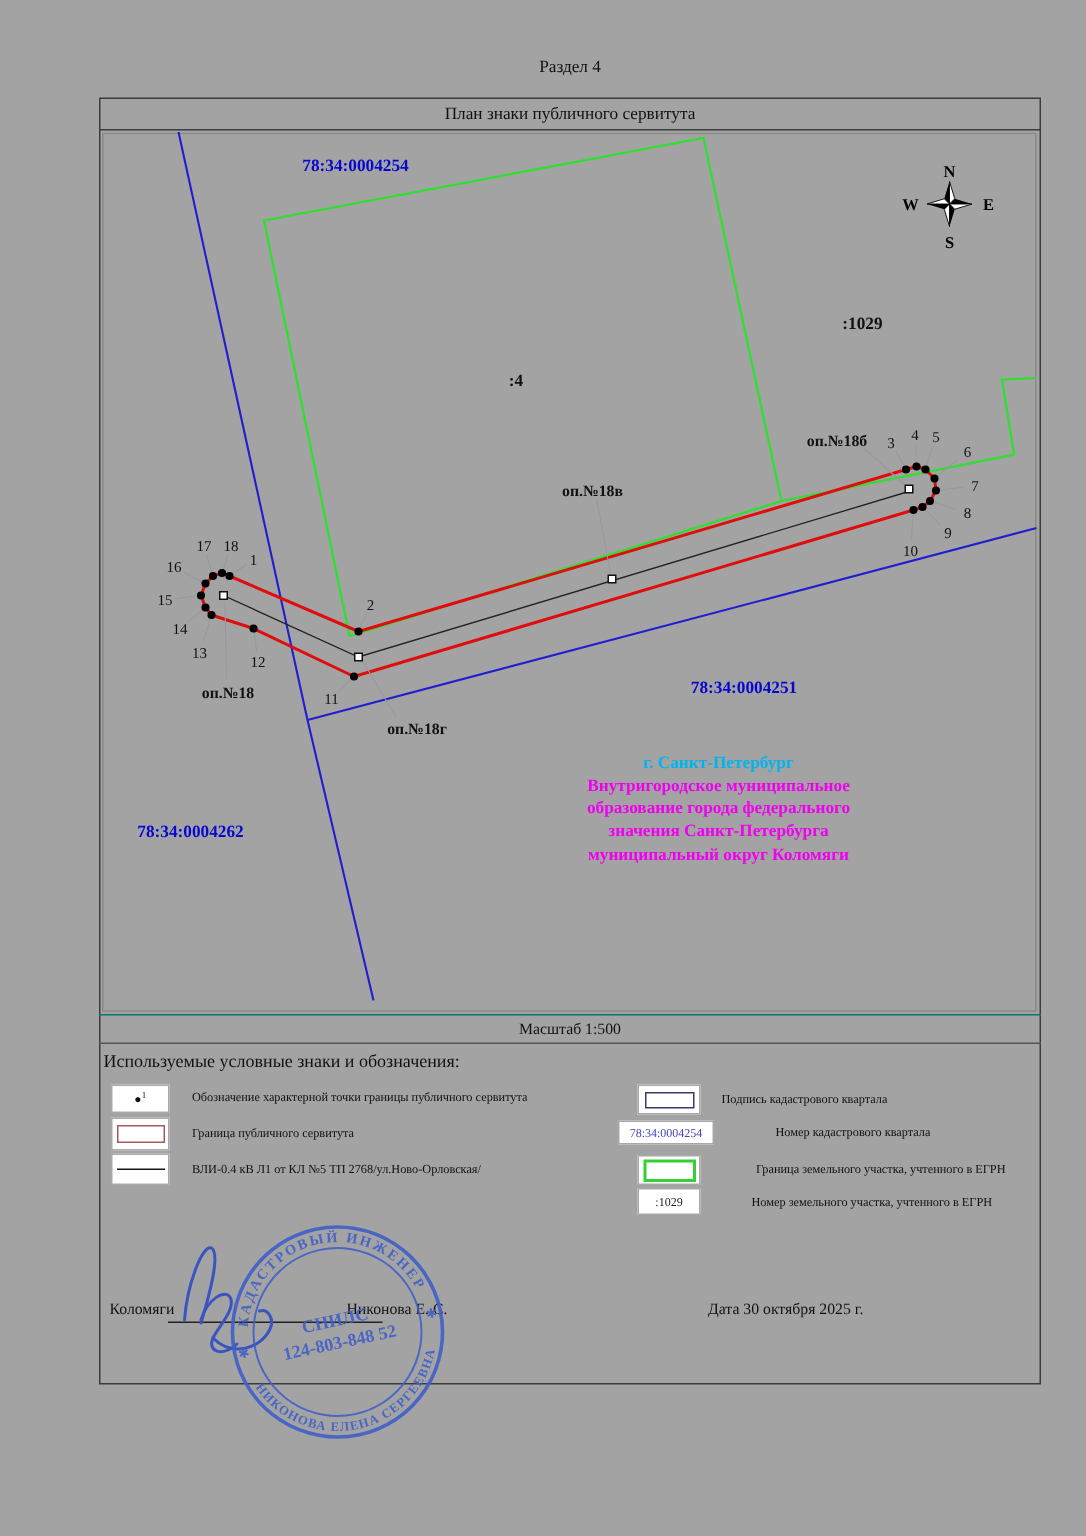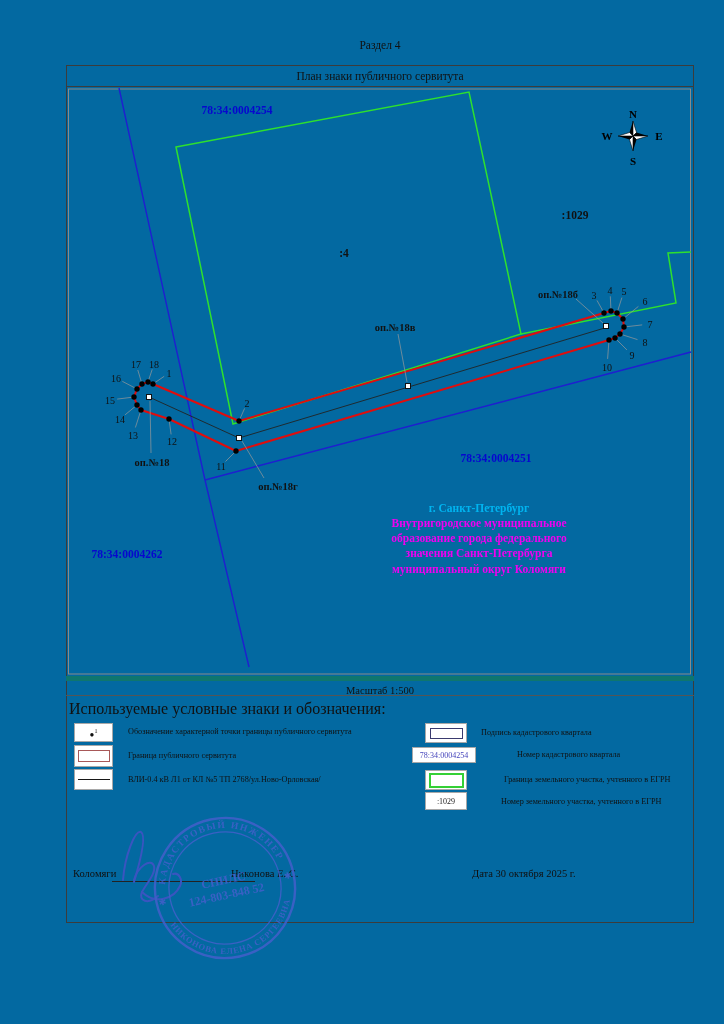--- a/index.html
+++ b/index.html
@@ -1,26 +1,26 @@
 <!DOCTYPE html>
 <html><head>
 <meta charset="utf-8">
 <style>
   html,body{margin:0;padding:0;background:#fff;}
-  .screen{position:relative;width:724px;height:1024px;background:#0369a1;overflow:hidden;
+  .screen{position:relative;width:724px;height:1024px;background:#a3a3a3;overflow:hidden;
           font-family:"Liberation Serif", serif;color:#111;}
   .abs{position:absolute;}
   .section-title{left:66px;top:39px;width:628px;text-align:center;font-size:11.5px;}
   .page-box{left:66px;top:65px;width:626px;height:856px;border:1.5px solid #3c3c3c;}
   .title-row{left:66px;top:65px;width:628px;height:22px;line-height:22px;text-align:center;
              font-size:11.5px;border-bottom:1.5px solid #3c3c3c;box-sizing:border-box;}
   .map-svg{left:66px;top:87px;}
   .scale-row{left:66px;top:676px;width:628px;height:20px;line-height:20px;text-align:center;
-             font-size:10.5px;border-top:5px solid #0f766e;border-bottom:1px solid #555;box-sizing:border-box;}
-  .legend-header{left:69px;top:700px;font-size:16px;}
+             font-size:10.5px;border-top:1px solid #0f766e;border-bottom:1px solid #555;box-sizing:border-box;}
+  .legend-header{left:69px;top:700px;font-size:12px;}
   .legend-box{border:1px solid #a8a8a8;display:flex;align-items:center;justify-content:center;box-sizing:border-box;background:#fff;}
   .legend-text{font-size:8.2px;line-height:1.05;}
   .red-rect{width:30px;height:10px;border:1.6px solid #a85858;}
   .navy-rect{width:31px;height:9px;border:1.6px solid #3a3a6e;}
   .green-rect{width:31px;height:11px;border:2.4px solid #35d035;}
   .black-line{width:32px;height:0;border-top:1.6px solid #161616;}
   .dot-symbol{font-size:8px;line-height:8px;}
   .dot-symbol sup{font-size:6px;}
   .sample-blue{font-size:8px;color:#4444bb;}
   .sample-black{font-size:8px;color:#222;}

